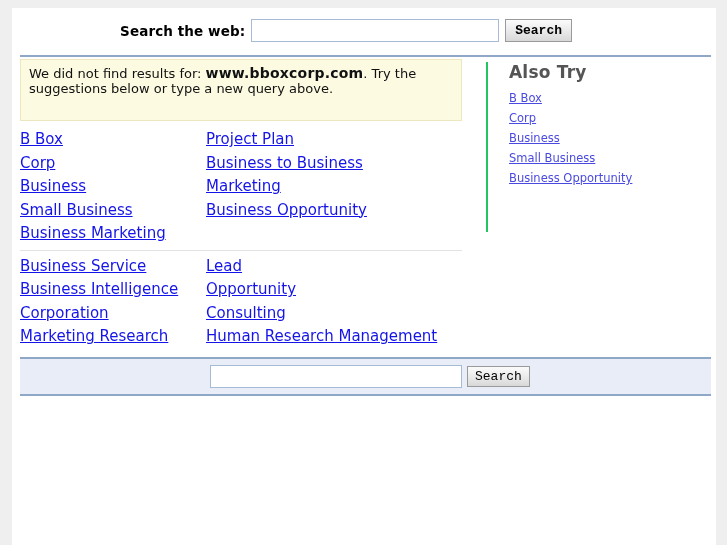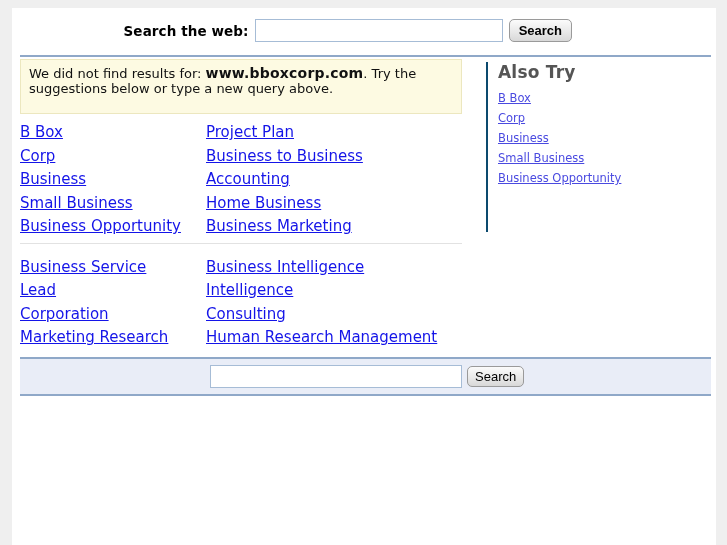--- a/index.html
+++ b/index.html
@@ -56,27 +56,27 @@
     font-size: 13px;
     border: 1px solid #a6bcd6;
     background: #ffffff;
     height: 19px;
     padding: 1px 3px;
     box-sizing: content-box;
     outline: none;
     color: #000;
   }
   button.btn {
-    font-family: Liberation Sans, sans-serif;
+    font-family: Liberation Mono, monospace;
     font-weight: bold;
     font-size: 13px;
     color: #000;
     background: linear-gradient(to bottom, #fbfbfb 0%, #e9e9e9 55%, #d8d8d8 100%);
     border: 1px solid #9a9a9a;
-    border-radius: 5px;
+    border-radius: 0;
     padding: 3px 9px;
     cursor: pointer;
     line-height: 15px;
   }
   #top-rule {
     position: absolute;
     left: 8px;
     top: 47px;
     width: 691px;
     height: 2px;
@@ -93,21 +93,21 @@
   #left-col {
     position: absolute;
     left: 0;
     top: 0;
     width: 442px;
   }
   #notice {
     background: #fdfae2;
     border: 1px solid #ece7bf;
     box-sizing: border-box;
-    padding: 6px 8px 17px 8px;
+    padding: 6px 8px 24px 8px;
     width: 442px;
     font-size: 13px;
     line-height: 15px;
     color: #111;
   }
   #notice b { font-weight: bold; font-size: 14px; letter-spacing: 0.2px; }
 
   .link-grid {
     margin-top: 7px;
     display: grid;
@@ -129,22 +129,22 @@
     margin: 4px 0 3px 0;
     width: 442px;
   }
 
   
   #also-try {
     position: absolute;
     left: 466px;
     top: 3px;
     width: 225px;
-    border-left: 2px solid #0c4a6e;
-    padding-left: 10px;
+    border-left: 2px solid #22c55e;
+    padding-left: 21px;
     box-sizing: border-box;
     min-height: 170px;
   }
   #also-try h2 {
     margin: 0 0 6px 0;
     font-size: 17px;
     font-weight: bold;
     color: #555555;
     letter-spacing: 0.2px;
   }
@@ -197,34 +197,33 @@
       <div id="notice">
         <span>We did not find results for: </span><b>www.bboxcorp.com</b><span>. Try the suggestions below or type a new query above.</span>
       </div>
 
       <div class="link-grid">
         <div class="grid-cell"><a href="#">B Box</a></div>
         <div class="grid-cell"><a href="#">Project Plan</a></div>
         <div class="grid-cell"><a href="#">Corp</a></div>
         <div class="grid-cell"><a href="#">Business to Business</a></div>
         <div class="grid-cell"><a href="#">Business</a></div>
-        <div class="grid-cell"><a href="#">Accounting</a></div>
+        <div class="grid-cell"><a href="#">Marketing</a></div>
         <div class="grid-cell"><a href="#">Small Business</a></div>
-        <div class="grid-cell"><a href="#">Home Business</a></div>
         <div class="grid-cell"><a href="#">Business Opportunity</a></div>
         <div class="grid-cell"><a href="#">Business Marketing</a></div>
       </div>
 
       <hr class="sep">
 
-      <div class="link-grid" style="margin-top:12px;">
+      <div class="link-grid" style="margin-top:4px;">
         <div class="grid-cell"><a href="#">Business Service</a></div>
+        <div class="grid-cell"><a href="#">Lead</a></div>
         <div class="grid-cell"><a href="#">Business Intelligence</a></div>
-        <div class="grid-cell"><a href="#">Lead</a></div>
-        <div class="grid-cell"><a href="#">Intelligence</a></div>
+        <div class="grid-cell"><a href="#">Opportunity</a></div>
         <div class="grid-cell"><a href="#">Corporation</a></div>
         <div class="grid-cell"><a href="#">Consulting</a></div>
         <div class="grid-cell"><a href="#">Marketing Research</a></div>
         <div class="grid-cell"><a href="#">Human Research Management</a></div>
       </div>
 
     </div>
 
     <div id="also-try">
       <h2>Also Try</h2>

